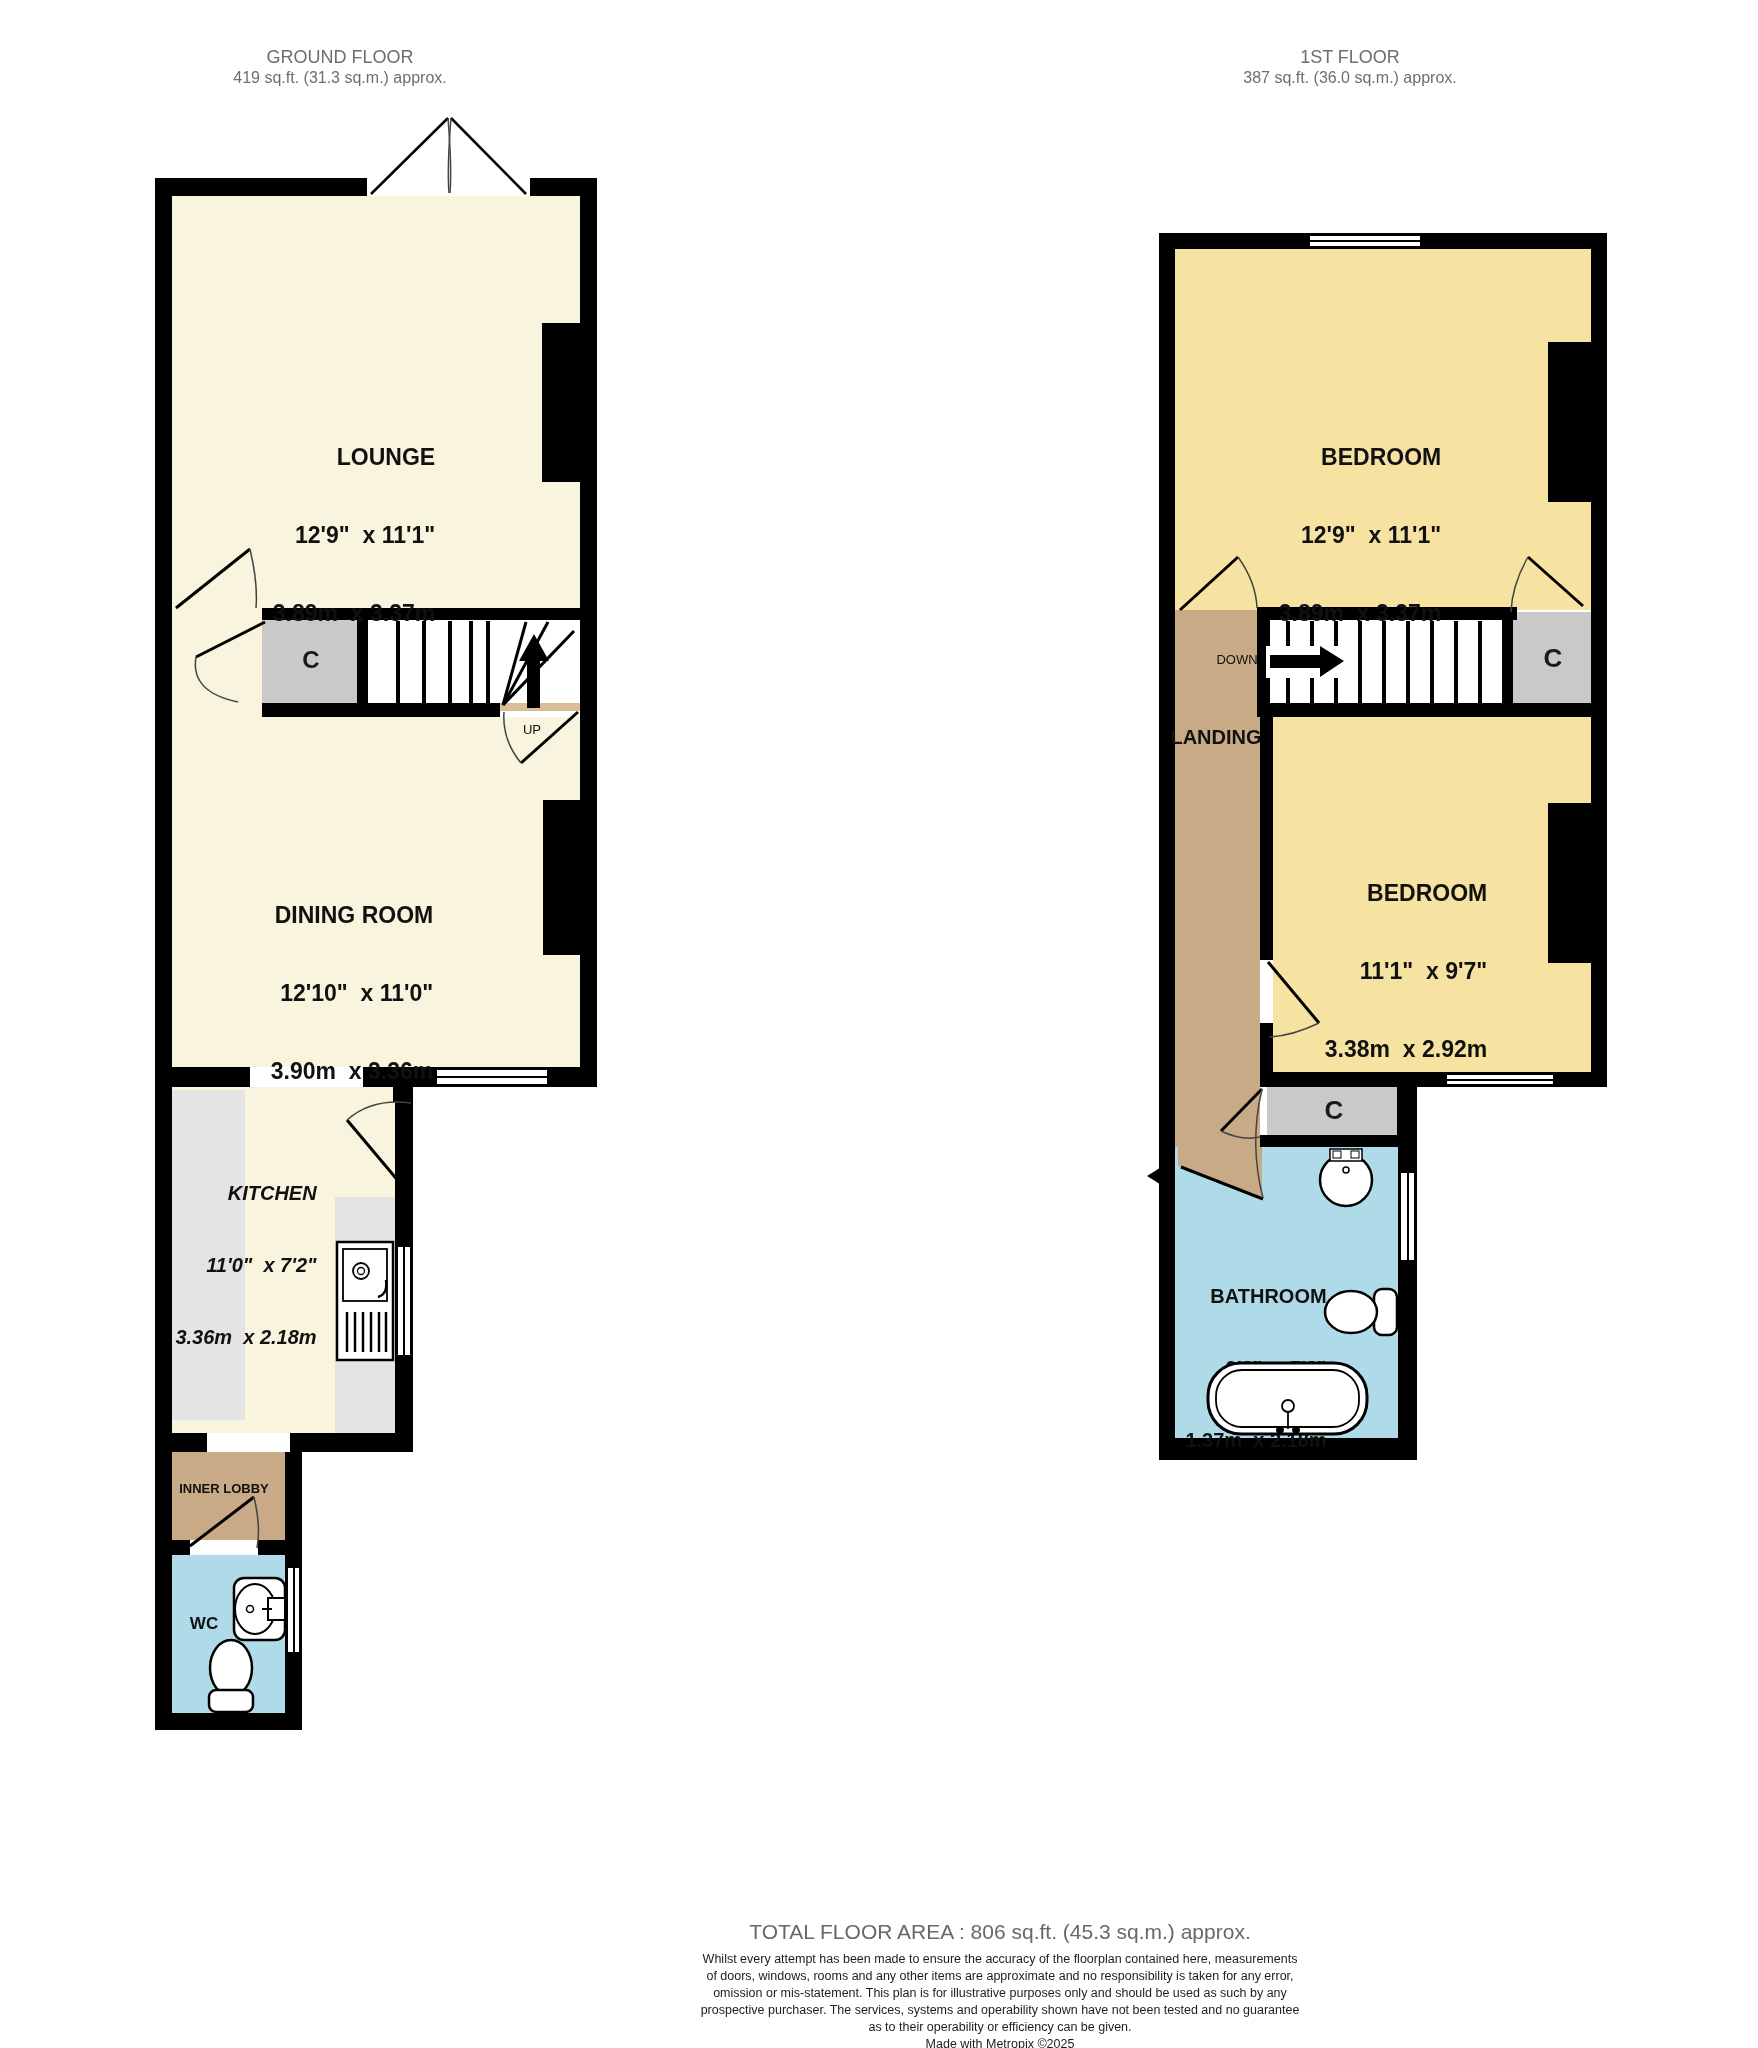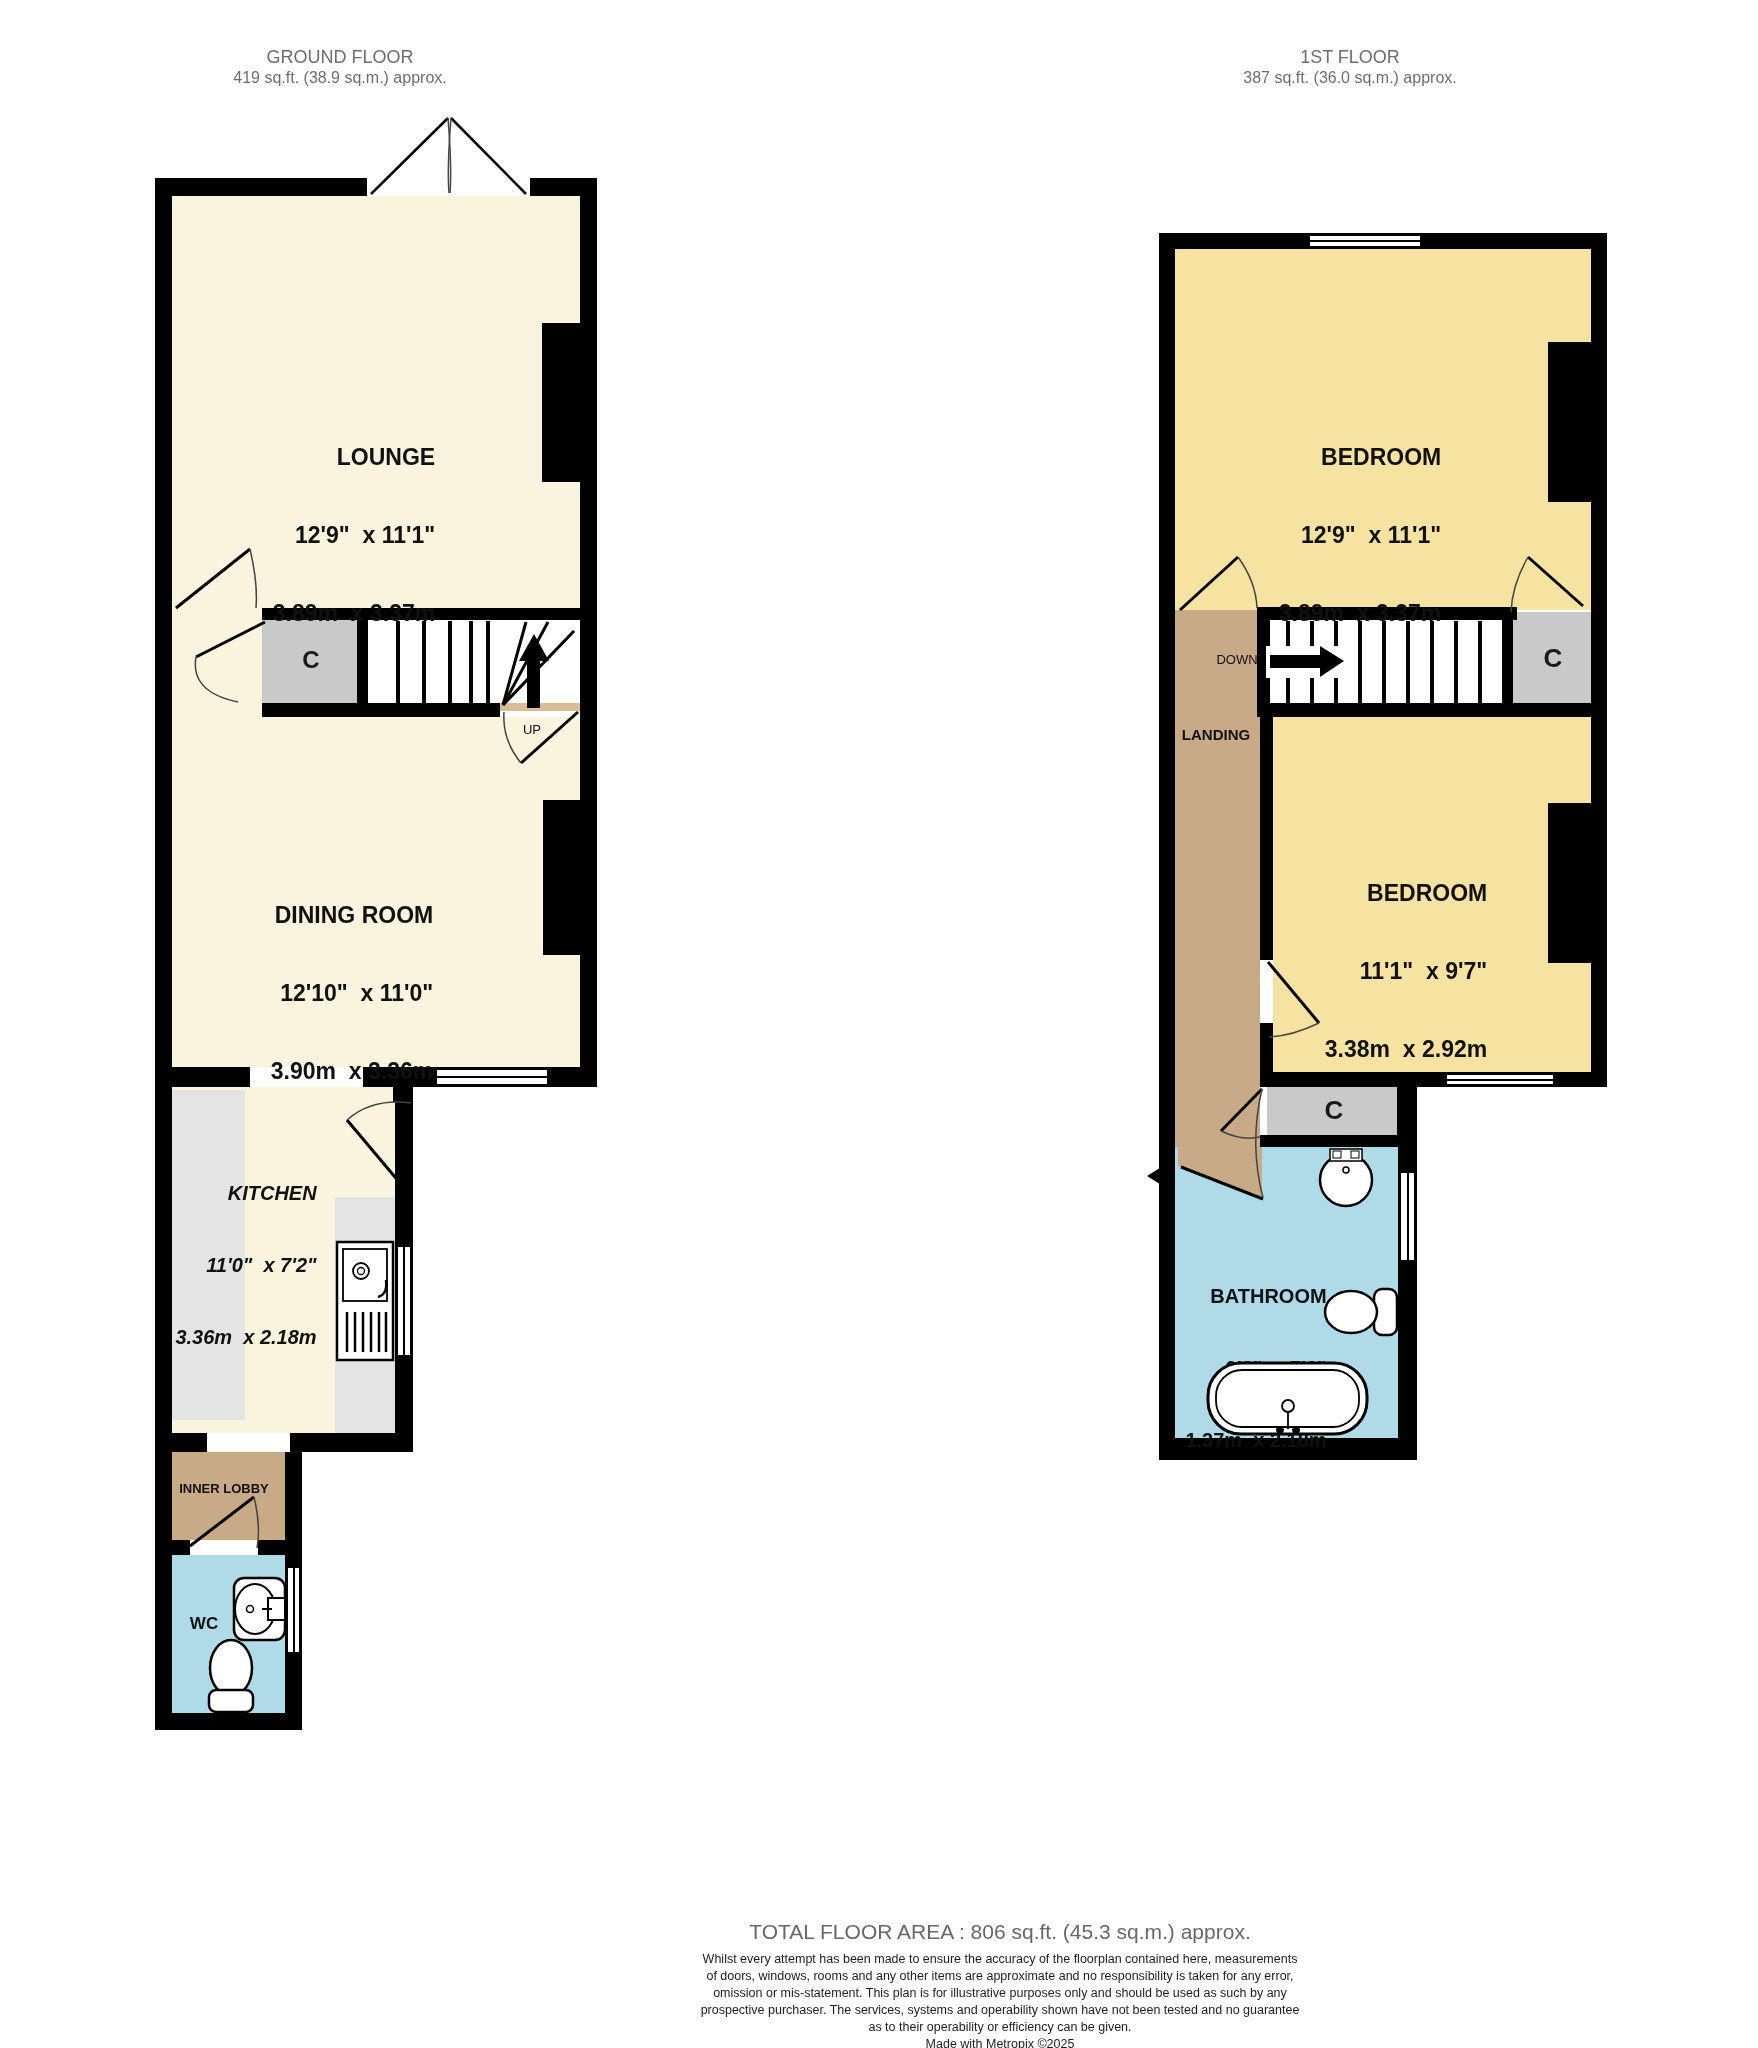--- a/index.html
+++ b/index.html
@@ -34,21 +34,21 @@
   .footer-line{position:absolute;left:400px;width:1200px;text-align:center;
                font-size:12.5px;line-height:17px;color:#1d1d1d;}
 </style>
 </head>
 <body>
 
 <div class="canvas">
 
   <div class="hdr" style="left:140px;top:46px;">
     <div class="t1">GROUND FLOOR</div>
-    <div class="t2">419 sq.ft. (38.9 sq.m.) approx.</div>
+    <div class="t2">419 sq.ft. (31.3 sq.m.) approx.</div>
   </div>
   <div class="hdr" style="left:1150px;top:46px;">
     <div class="t1">1ST FLOOR</div>
     <div class="t2">387 sq.ft. (36.0 sq.m.) approx.</div>
   </div>
 
   <div class="fill fill-cream" style="left:172px;top:196px;width:408px;height:414px;"></div>
   <div class="fill fill-cream" style="left:172px;top:610px;width:90px;height:107px;"></div>
   <div class="fill fill-gray" style="left:262px;top:620px;width:95px;height:83px;"></div>
   <div class="fill fill-white" style="left:368px;top:620px;width:212px;height:83px;"></div>
@@ -157,21 +157,21 @@
   <div class="room-label" style="left:1406px;top:828px;">
     <div>BEDROOM</div>
     <div>11'1"  x 9'7"</div>
     <div>3.38m  x 2.92m</div>
   </div>
   <div class="room-label small" style="left:1256px;top:1236px;">
     <div>BATHROOM</div>
     <div>9'2"  x 7'2"</div>
     <div>1.37m  x 2.18m</div>
   </div>
-  <div class="tiny-label" style="left:1216px;top:726px;font-size:15px;">LANDING</div>
+  <div class="tiny-label" style="left:1216px;top:726px;font-size:20px;">LANDING</div>
   <div class="dir-label" style="left:1237px;top:652px;">DOWN</div>
   <div class="c-label" style="left:1553px;top:644px;">C</div>
   <div class="c-label" style="left:1334px;top:1096px;">C</div>
 
   <svg class="svg-overlay" width="1758" height="2048" viewBox="0 0 1758 2048">
 
     <g fill="none" stroke="#000">
       <path d="M371,194 L448,118" stroke-width="2.5"></path>
       <path d="M526,194 L451,118" stroke-width="2.5"></path>
       <path d="M448,118 Q452,168 450,193" stroke="#444" stroke-width="1.5"></path>

